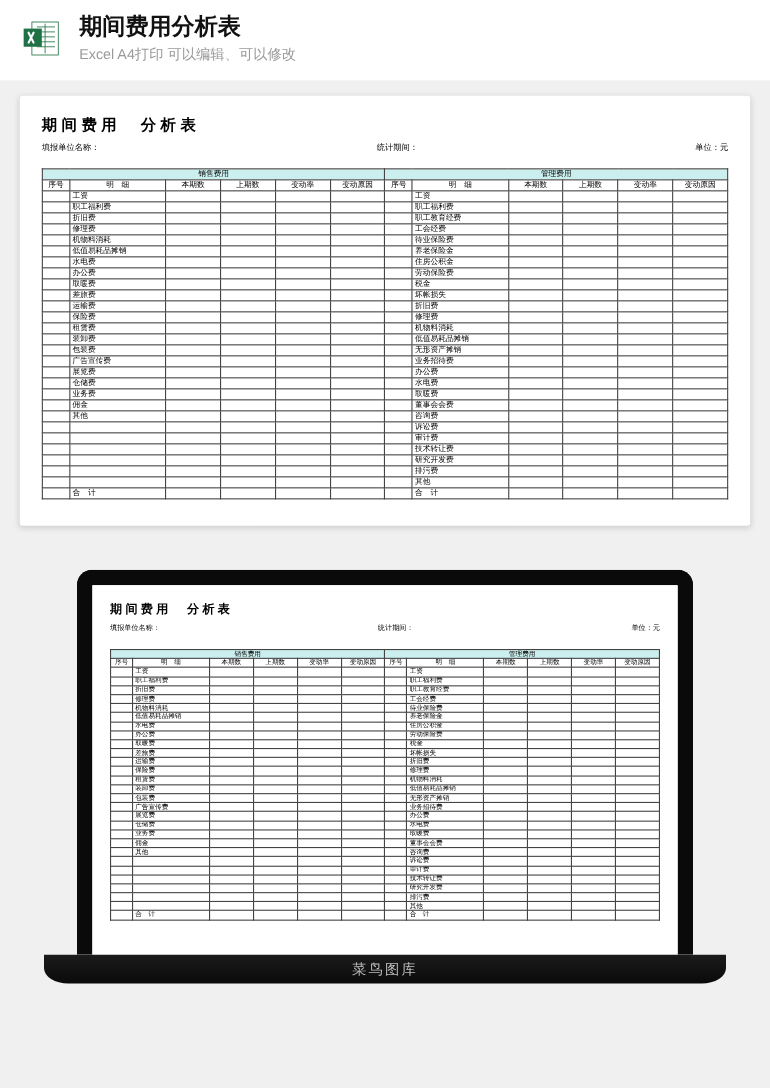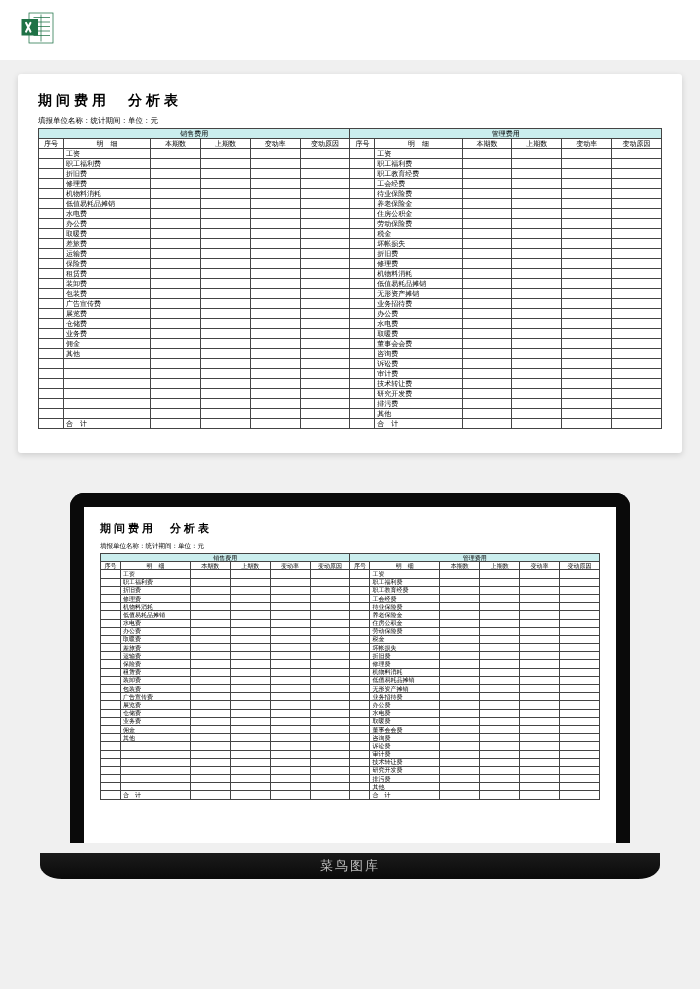--- a/index.html
+++ b/index.html
@@ -34,22 +34,23 @@
   }
   .sheet-title {
     text-align: left;
     font-size: 14px;
     font-weight: 700;
     margin-bottom: 6px;
     letter-spacing: 4px;
   }
   .meta-row {
     display: flex;
+    justify-content: space-between;
     font-size: 7.5px;
-    margin-bottom: 2px;
+    margin-bottom: 14px;
   }
 
   table.expense {
     border-collapse: collapse;
     width: 100%;
     table-layout: fixed;
   }
   table.expense th, table.expense td {
     border: 0.5px solid #444;
     font-size: 7px;
@@ -81,21 +82,21 @@
     border-radius: 14px 14px 0 0;
     background: #fff;
     height: 350px;
     padding: 14px 16px;
     overflow: hidden;
   }
   .laptop-base {
     height: 26px;
     background: linear-gradient(#1b1b1b,#0a0a0a);
     border-radius: 0 0 22px 22px/0 0 14px 14px;
-    margin: 10px -30px;
+    margin: 0 -30px;
     display:flex;align-items:center;justify-content:center;
   }
   .watermark {
     color: #bdbdbd;
     font-size: 13px;
     letter-spacing: 2px;
   }
   .laptop-screen .sheet-title { font-size: 11px; letter-spacing: 3px; }
   .laptop-screen .meta-row { font-size: 6.5px; }
   .laptop-screen table.expense th,
@@ -111,20 +112,24 @@
         <line x1="18" y1="10" x2="40" y2="10"></line>
         <line x1="18" y1="16" x2="40" y2="16"></line>
         <line x1="18" y1="22" x2="40" y2="22"></line>
         <line x1="18" y1="28" x2="40" y2="28"></line>
         <line x1="18" y1="34" x2="40" y2="34"></line>
         <line x1="28" y1="6" x2="28" y2="42"></line>
       </g>
     <rect x="2" y="12" width="22" height="22" fill="#1f7246"></rect>
     <path d="M8 17 L14 29 M14 17 L8 29" stroke="#fff" stroke-width="2.6" stroke-linecap="round"></path>
   </svg>
+  <div class="header-text">
+    <div class="header-title">期间费用分析表</div>
+    <div class="header-sub">Excel A4打印 可以编辑、可以修改</div>
+  </div>
 </div>
 
 <div class="sheet-card">
   <div class="sheet-title">期间费用　分析表</div>
   <div class="meta-row">
     <span>填报单位名称：</span>
     <span>统计期间：</span>
     <span>单位：元</span>
   </div>
   <table class="expense">

